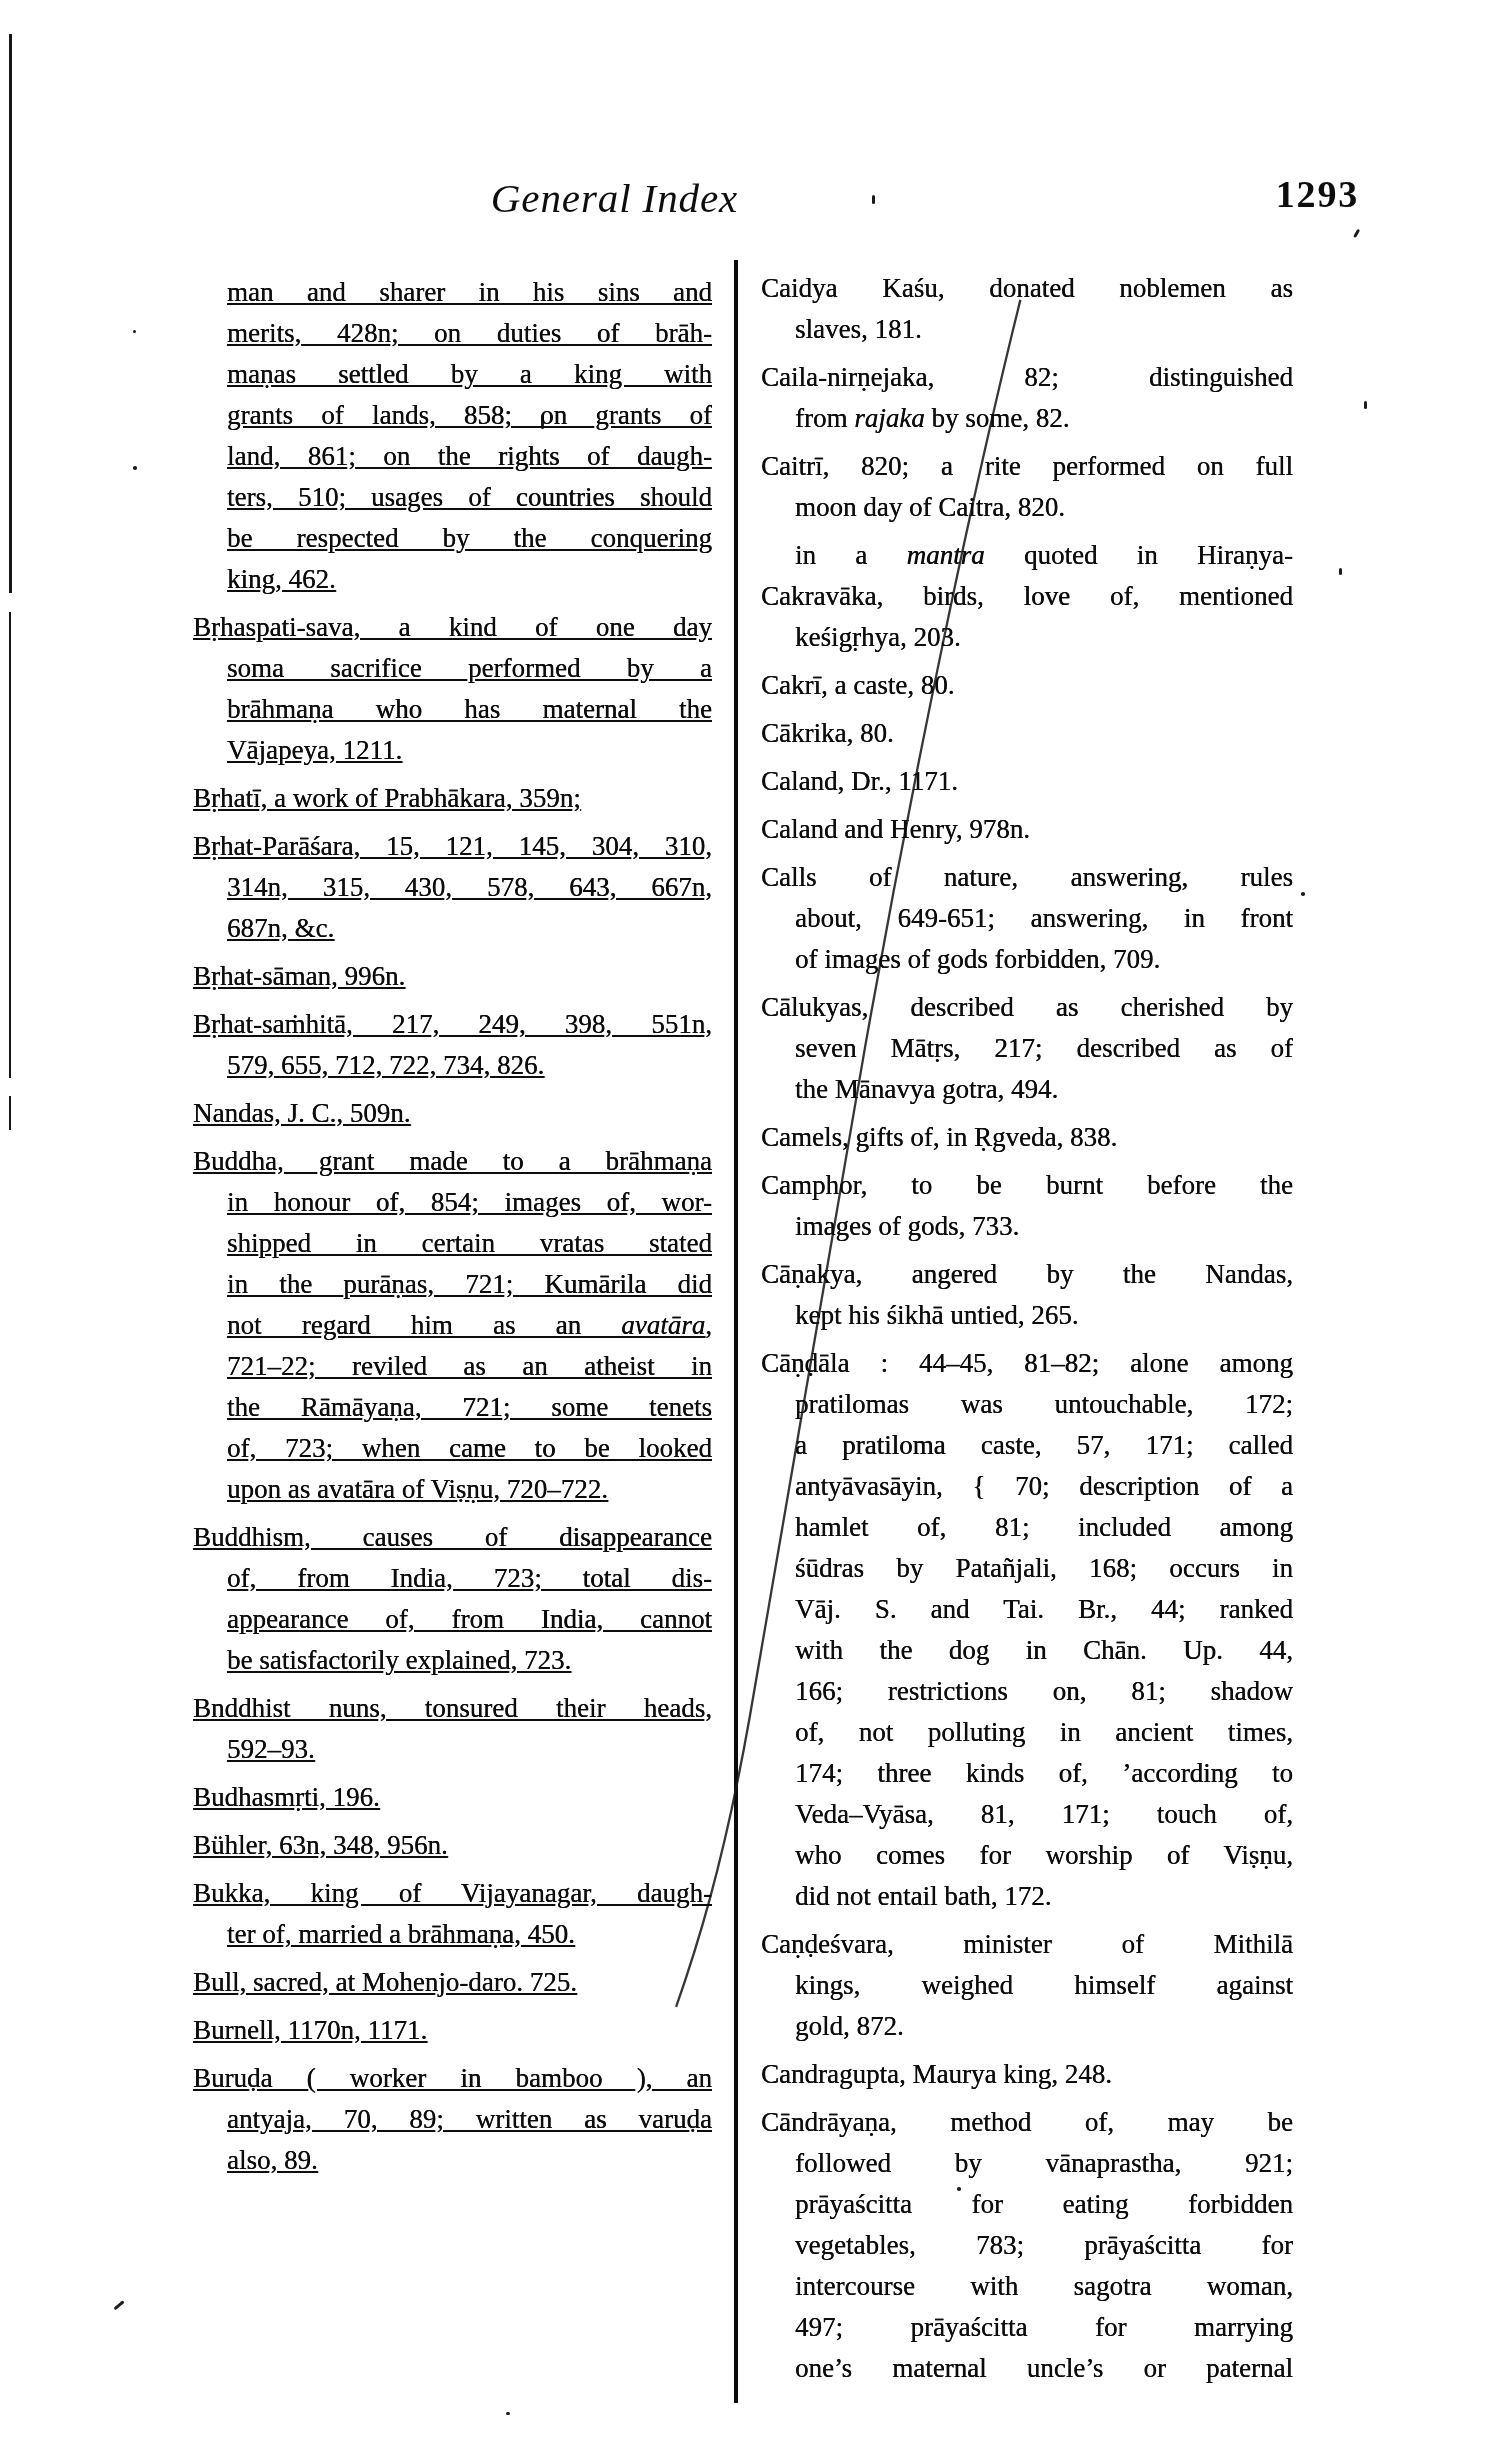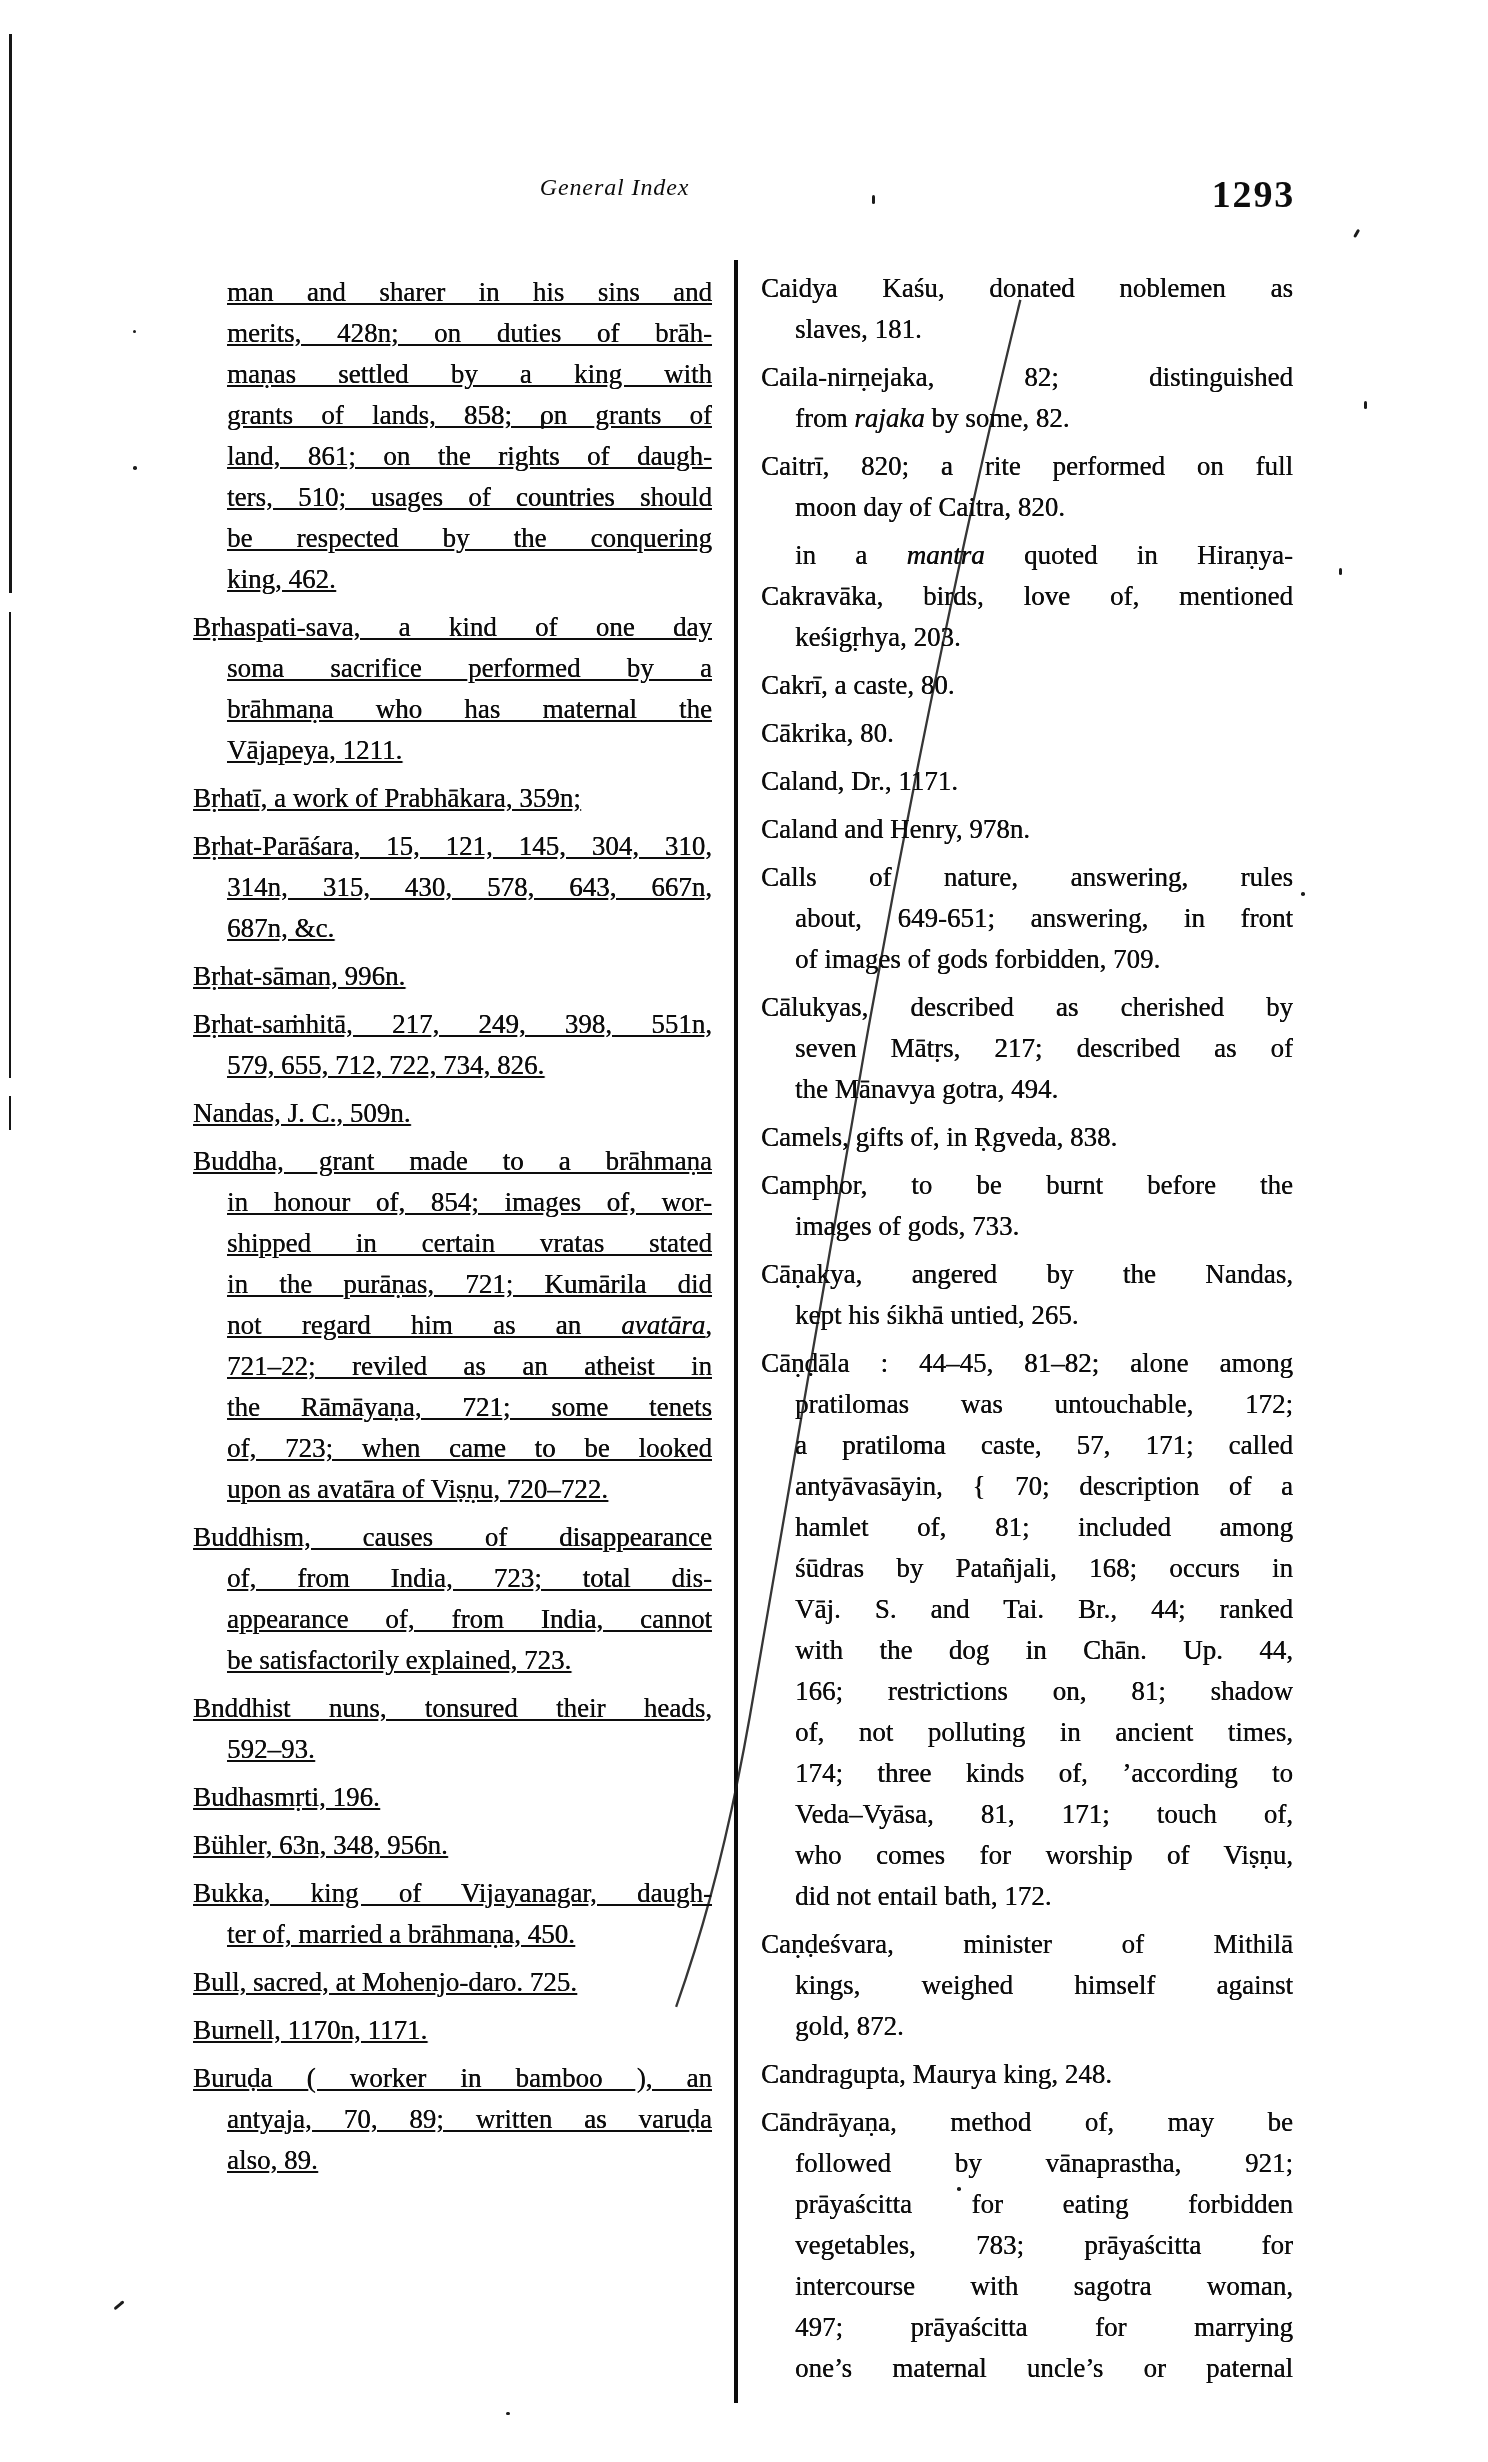--- a/index.html
+++ b/index.html
@@ -7,25 +7,25 @@
     position:relative;
     width:1488px;height:2462px;
     background:#ffffff;
     font-family:"Liberation Serif","DejaVu Serif",serif;
     color:#0d0d0d;
     overflow:hidden;
     margin:0 auto;
   }
   .header-title{
     position:absolute;top:174px;left:304px;width:621px;
-    text-align:center;font-style:italic;font-size:24px;
+    text-align:center;font-style:italic;font-size:41px;
     letter-spacing:0.9px;white-space:nowrap;
   }
   .page-number{
-    position:absolute;top:172px;left:1162px;width:133px;
+    position:absolute;top:172px;left:1226px;width:133px;
     text-align:right;font-size:38px;font-weight:bold;
     letter-spacing:1.8px;
   }
   .column{position:absolute;}
   .col-left{left:193px;top:272px;width:519px;text-decoration:underline;}
   .col-right{left:761px;top:268px;width:532px;}
   .entry{margin:0 0 7px 0;}
   .line{
     font-size:27px;
     line-height:41px;height:41px;

